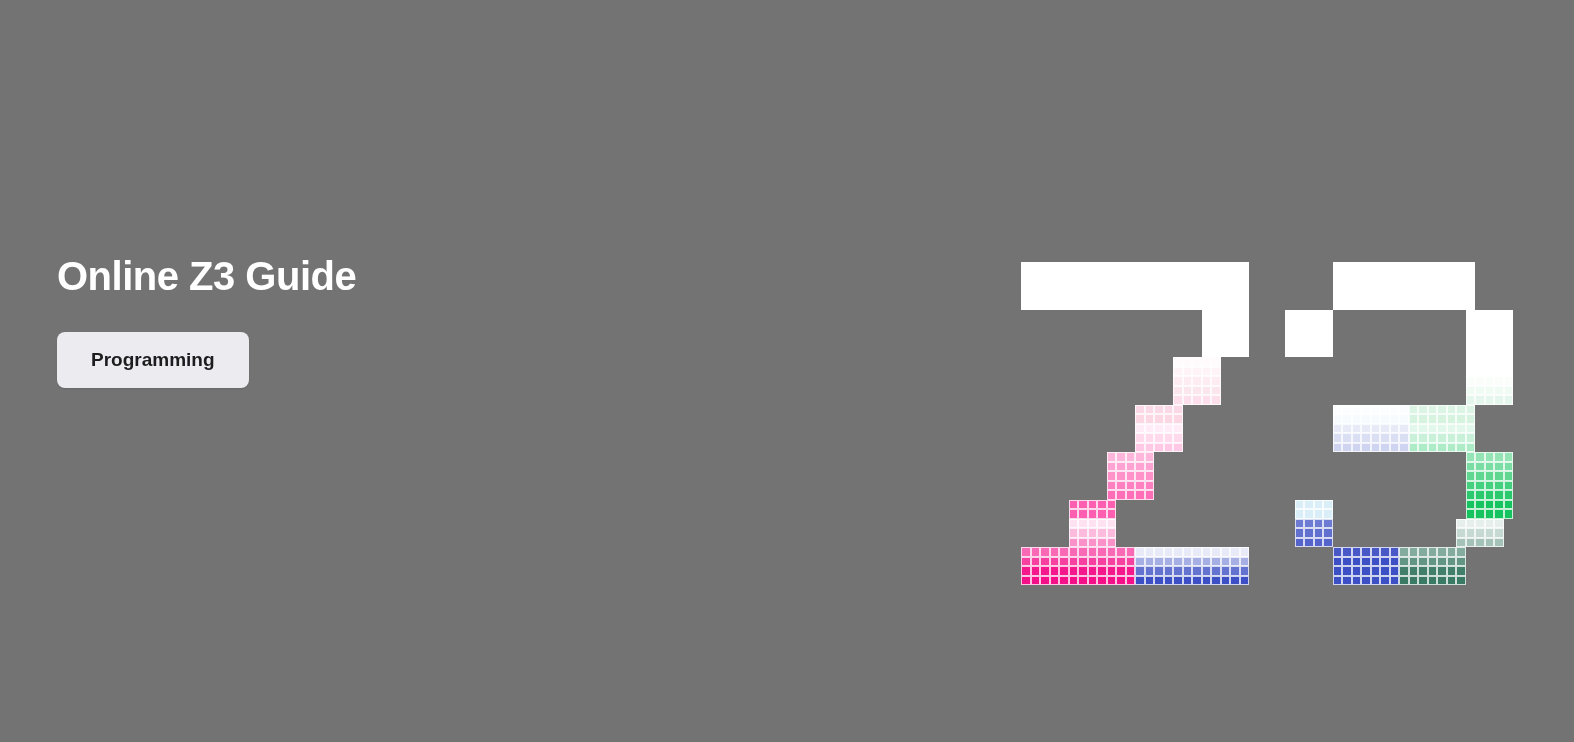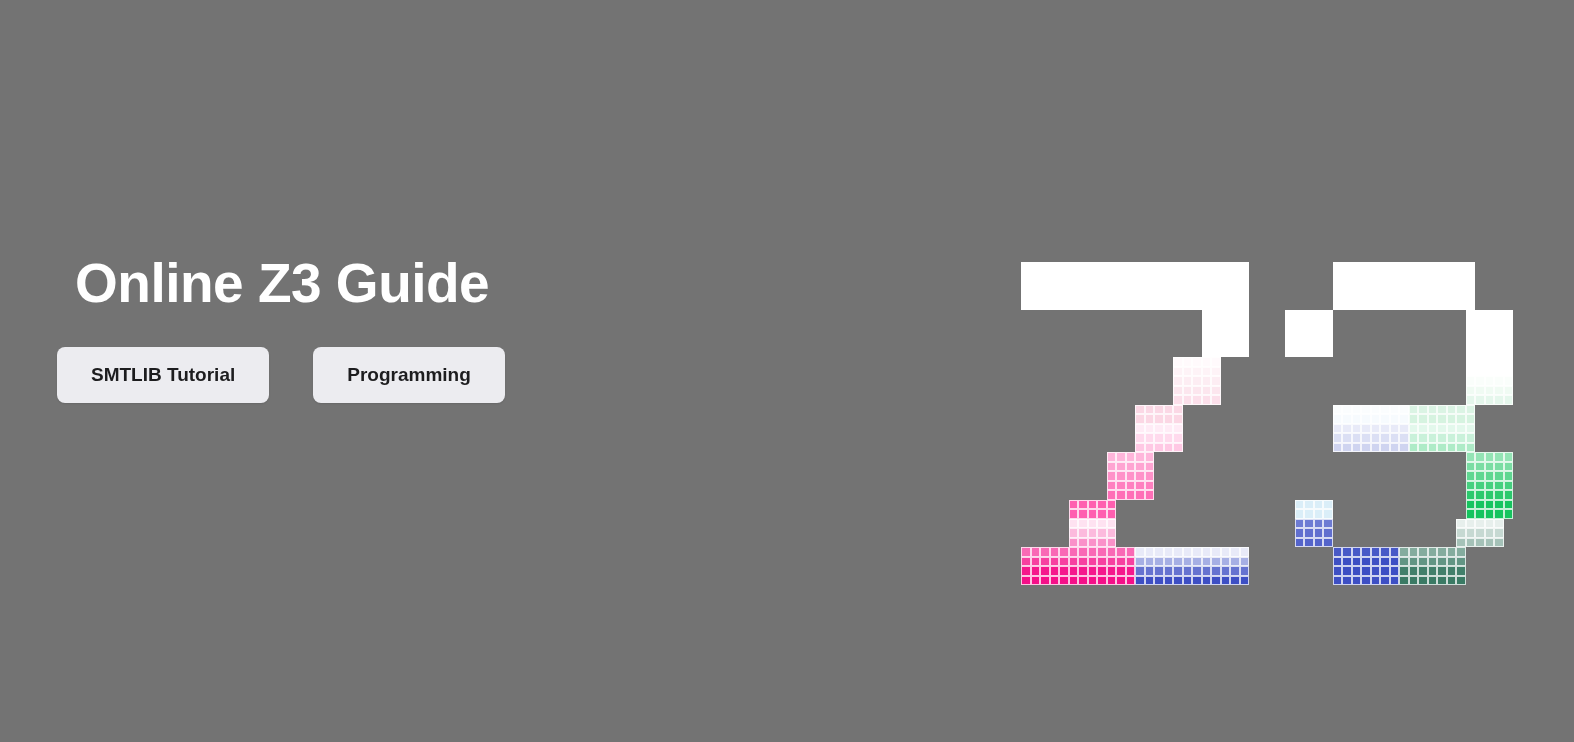--- a/index.html
+++ b/index.html
@@ -26,26 +26,26 @@
 
   
   #hero-left {
     position: absolute;
     left: 57px;
     top: 256px;
     width: 900px;
   }
 
   #page-title {
-    font-size: 55px;
+    font-size: 40px;
     font-weight: bold;
     color: #ffffff;
     letter-spacing: -0.5px;
     line-height: 1.0;
-    margin: 0 0 36px 18px;
+    margin: 0 0 36px 0;
     white-space: nowrap;
     font-family: "Liberation Sans", sans-serif;
   }
 
   #nav-buttons {
     display: flex;
     align-items: flex-start;
     gap: 44px;
   }
 
@@ -98,21 +98,20 @@
 </style>
 </head>
 <body>
 
 <div id="hero">
 
   <div id="hero-left">
     <h1 id="page-title">Online Z3 Guide</h1>
 
     <div id="nav-buttons">
-      <button class="nav-button">SMTLIB Tutorial</button>
       <button class="nav-button">Programming</button>
     </div>
   </div>
 
   <div id="logo-art">
     <div class="glyph" id="glyph-7">
         <span class="pixel-row"><span class="px on" style="background: rgb(255, 255, 255);"></span><span class="px on" style="background: rgb(255, 255, 255);"></span><span class="px on" style="background: rgb(255, 255, 255);"></span><span class="px on" style="background: rgb(255, 255, 255);"></span><span class="px on" style="background: rgb(255, 255, 255);"></span><span class="px on" style="background: rgb(255, 255, 255);"></span><span class="px on" style="background: rgb(255, 255, 255);"></span><span class="px on" style="background: rgb(255, 255, 255);"></span><span class="px on" style="background: rgb(255, 255, 255);"></span><span class="px on" style="background: rgb(255, 255, 255);"></span><span class="px on" style="background: rgb(255, 255, 255);"></span><span class="px on" style="background: rgb(255, 255, 255);"></span><span class="px on" style="background: rgb(255, 255, 255);"></span><span class="px on" style="background: rgb(255, 255, 255);"></span><span class="px on" style="background: rgb(255, 255, 255);"></span><span class="px on" style="background: rgb(255, 255, 255);"></span><span class="px on" style="background: rgb(255, 255, 255);"></span><span class="px on" style="background: rgb(255, 255, 255);"></span><span class="px on" style="background: rgb(255, 255, 255);"></span><span class="px on" style="background: rgb(255, 255, 255);"></span><span class="px on" style="background: rgb(255, 255, 255);"></span><span class="px on" style="background: rgb(255, 255, 255);"></span><span class="px on" style="background: rgb(255, 255, 255);"></span><span class="px on" style="background: rgb(255, 255, 255);"></span></span>
         <span class="pixel-row"><span class="px on" style="background: rgb(255, 255, 255);"></span><span class="px on" style="background: rgb(255, 255, 255);"></span><span class="px on" style="background: rgb(255, 255, 255);"></span><span class="px on" style="background: rgb(255, 255, 255);"></span><span class="px on" style="background: rgb(255, 255, 255);"></span><span class="px on" style="background: rgb(255, 255, 255);"></span><span class="px on" style="background: rgb(255, 255, 255);"></span><span class="px on" style="background: rgb(255, 255, 255);"></span><span class="px on" style="background: rgb(255, 255, 255);"></span><span class="px on" style="background: rgb(255, 255, 255);"></span><span class="px on" style="background: rgb(255, 255, 255);"></span><span class="px on" style="background: rgb(255, 255, 255);"></span><span class="px on" style="background: rgb(255, 255, 255);"></span><span class="px on" style="background: rgb(255, 255, 255);"></span><span class="px on" style="background: rgb(255, 255, 255);"></span><span class="px on" style="background: rgb(255, 255, 255);"></span><span class="px on" style="background: rgb(255, 255, 255);"></span><span class="px on" style="background: rgb(255, 255, 255);"></span><span class="px on" style="background: rgb(255, 255, 255);"></span><span class="px on" style="background: rgb(255, 255, 255);"></span><span class="px on" style="background: rgb(255, 255, 255);"></span><span class="px on" style="background: rgb(255, 255, 255);"></span><span class="px on" style="background: rgb(255, 255, 255);"></span><span class="px on" style="background: rgb(255, 255, 255);"></span></span>
         <span class="pixel-row"><span class="px on" style="background: rgb(255, 255, 255);"></span><span class="px on" style="background: rgb(255, 255, 255);"></span><span class="px on" style="background: rgb(255, 255, 255);"></span><span class="px on" style="background: rgb(255, 255, 255);"></span><span class="px on" style="background: rgb(255, 255, 255);"></span><span class="px on" style="background: rgb(255, 255, 255);"></span><span class="px on" style="background: rgb(255, 255, 255);"></span><span class="px on" style="background: rgb(255, 255, 255);"></span><span class="px on" style="background: rgb(255, 255, 255);"></span><span class="px on" style="background: rgb(255, 255, 255);"></span><span class="px on" style="background: rgb(255, 255, 255);"></span><span class="px on" style="background: rgb(255, 255, 255);"></span><span class="px on" style="background: rgb(255, 255, 255);"></span><span class="px on" style="background: rgb(255, 255, 255);"></span><span class="px on" style="background: rgb(255, 255, 255);"></span><span class="px on" style="background: rgb(255, 255, 255);"></span><span class="px on" style="background: rgb(255, 255, 255);"></span><span class="px on" style="background: rgb(255, 255, 255);"></span><span class="px on" style="background: rgb(255, 255, 255);"></span><span class="px on" style="background: rgb(255, 255, 255);"></span><span class="px on" style="background: rgb(255, 255, 255);"></span><span class="px on" style="background: rgb(255, 255, 255);"></span><span class="px on" style="background: rgb(255, 255, 255);"></span><span class="px on" style="background: rgb(255, 255, 255);"></span></span>
         <span class="pixel-row"><span class="px on" style="background: rgb(255, 255, 255);"></span><span class="px on" style="background: rgb(255, 255, 255);"></span><span class="px on" style="background: rgb(255, 255, 255);"></span><span class="px on" style="background: rgb(255, 255, 255);"></span><span class="px on" style="background: rgb(255, 255, 255);"></span><span class="px on" style="background: rgb(255, 255, 255);"></span><span class="px on" style="background: rgb(255, 255, 255);"></span><span class="px on" style="background: rgb(255, 255, 255);"></span><span class="px on" style="background: rgb(255, 255, 255);"></span><span class="px on" style="background: rgb(255, 255, 255);"></span><span class="px on" style="background: rgb(255, 255, 255);"></span><span class="px on" style="background: rgb(255, 255, 255);"></span><span class="px on" style="background: rgb(255, 255, 255);"></span><span class="px on" style="background: rgb(255, 255, 255);"></span><span class="px on" style="background: rgb(255, 255, 255);"></span><span class="px on" style="background: rgb(255, 255, 255);"></span><span class="px on" style="background: rgb(255, 255, 255);"></span><span class="px on" style="background: rgb(255, 255, 255);"></span><span class="px on" style="background: rgb(255, 255, 255);"></span><span class="px on" style="background: rgb(255, 255, 255);"></span><span class="px on" style="background: rgb(255, 255, 255);"></span><span class="px on" style="background: rgb(255, 255, 255);"></span><span class="px on" style="background: rgb(255, 255, 255);"></span><span class="px on" style="background: rgb(255, 255, 255);"></span></span>

